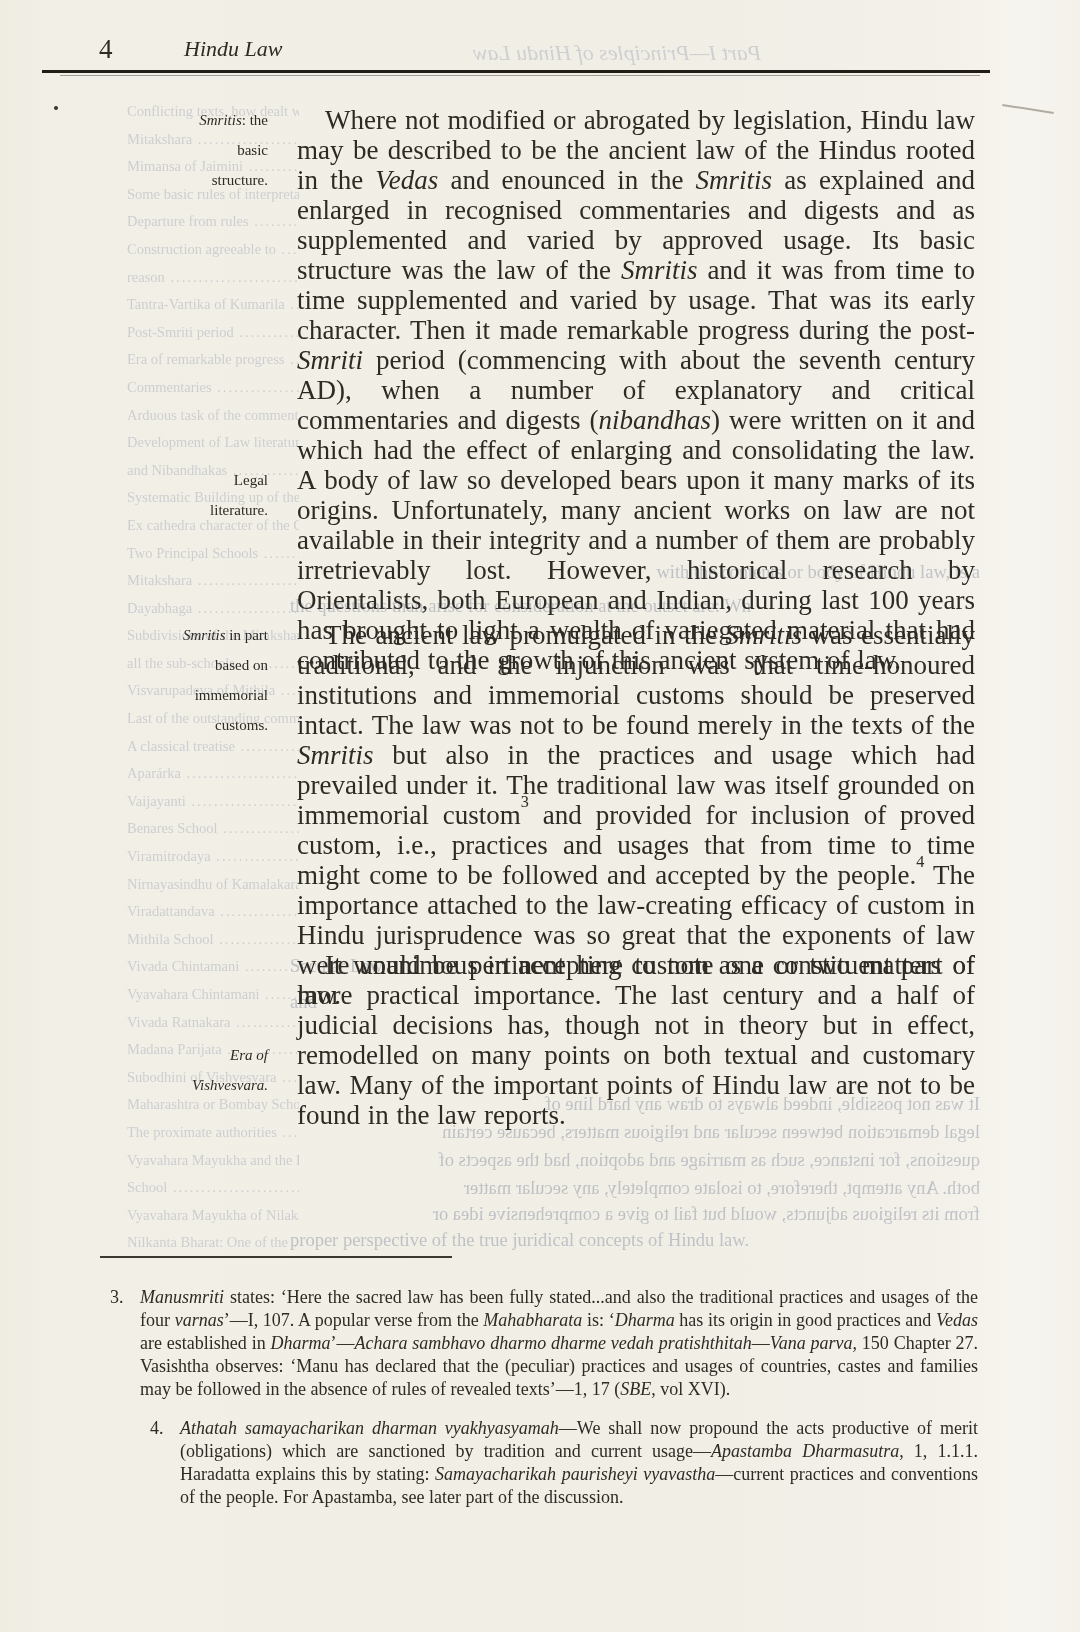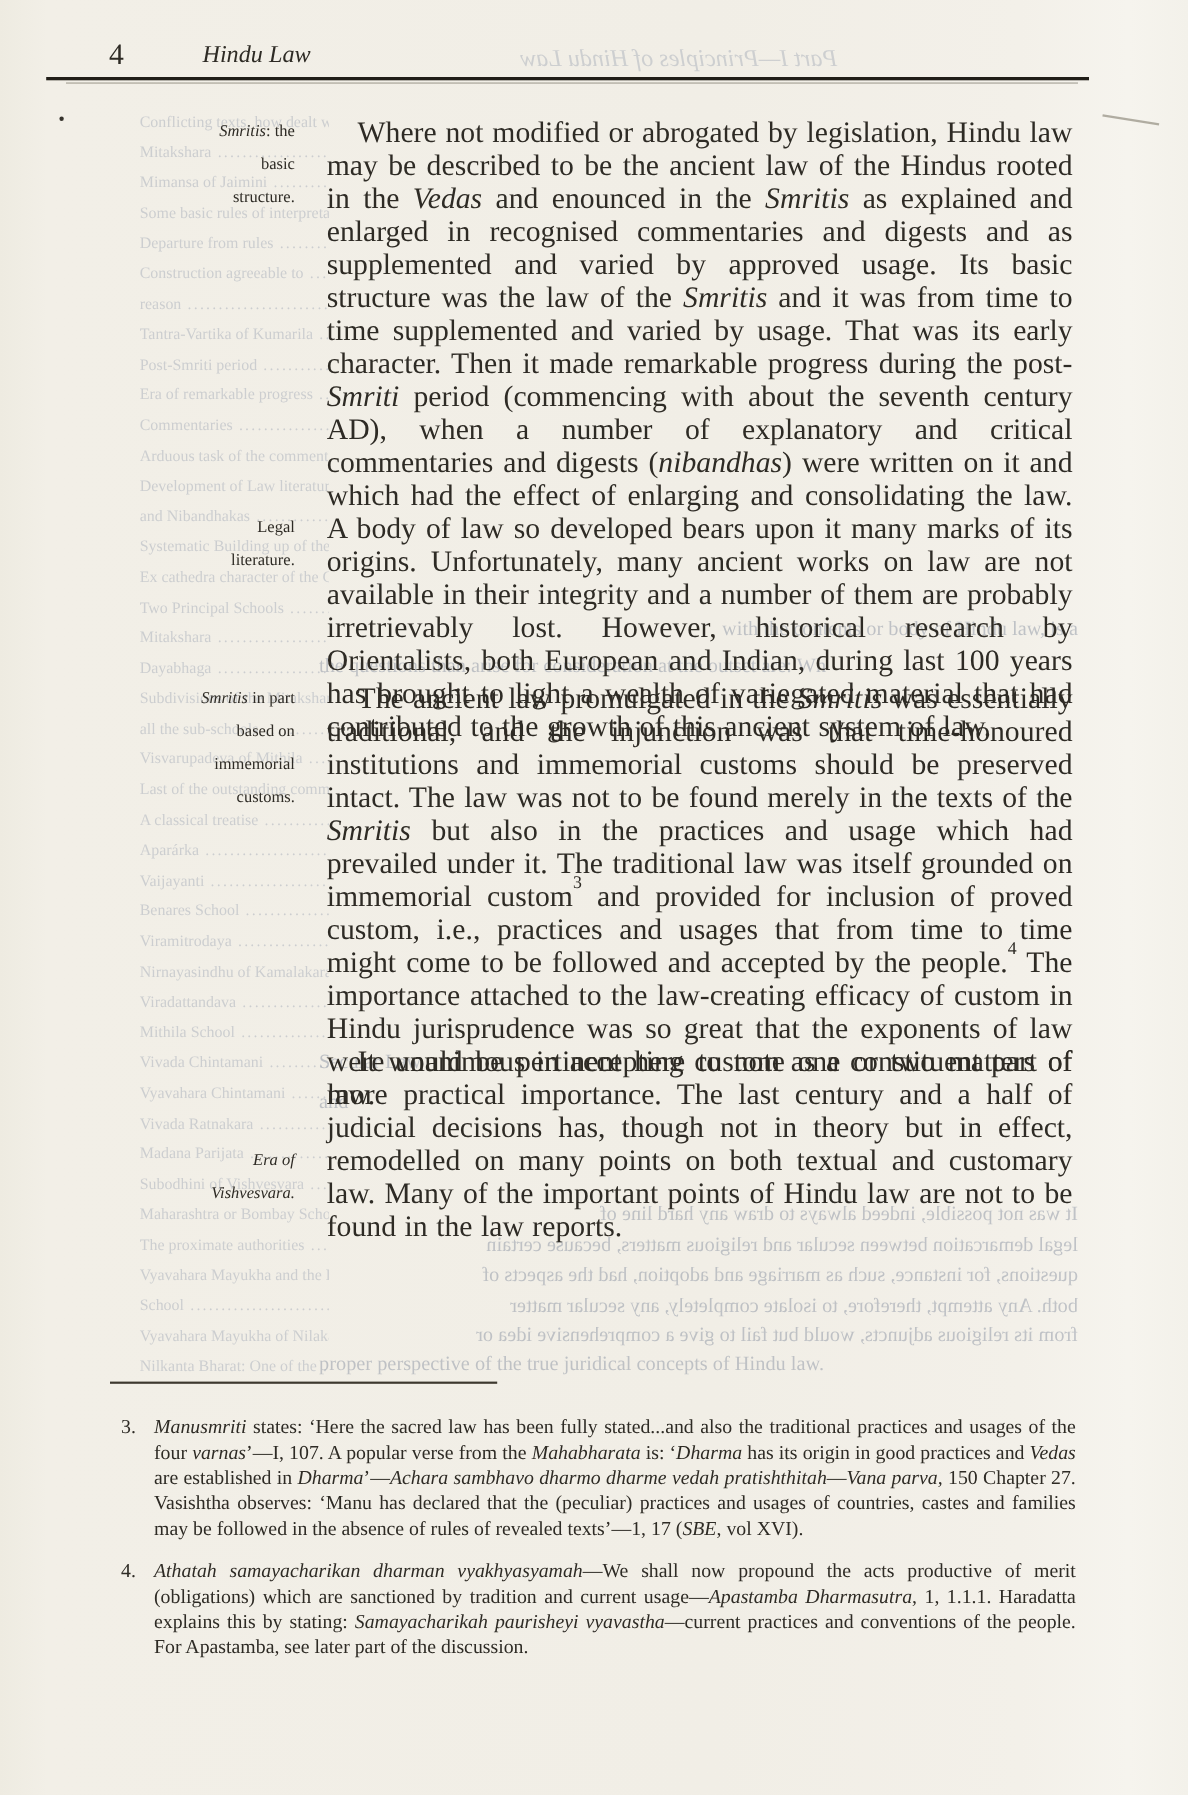--- a/index.html
+++ b/index.html
@@ -16,21 +16,21 @@
     text-align:justify;text-indent:28px;word-spacing:1px;}
   .p1{top:105px}.p2{top:620px}.p3{top:950px}
   em{font-style:italic;}
   sup{font-size:0.6em;line-height:0;position:relative;top:-0.45em;}
   .mnote{position:absolute;left:58px;width:210px;text-align:right;
     font-size:15px;line-height:30px;}
   .fnrule{position:absolute;left:100px;top:1256px;width:352px;height:2px;background:#3d392f;}
   .footnotes{position:absolute;left:110px;top:1286px;width:868px;
     font-size:18px;line-height:23px;text-align:justify;}
   .fn{padding-left:30px;}
-  .fn+.fn{margin-top:16px;}
+  .fn+.fn{margin-top:16px;margin-left:40px;}
   .fn .num{display:inline-block;width:30px;margin-left:-30px;text-indent:0;}
   
   .ghosts{position:absolute;inset:0;pointer-events:none;}
   .ghost-left{position:absolute;left:127px;top:98px;width:172px;font-size:14.5px;
     line-height:27.6px;color:#9aa2b1;opacity:.42;}
   .gline{white-space:nowrap;overflow:hidden;}
   .gline::after{content:" ..........................";letter-spacing:2px;}
   .ghost-b{position:absolute;left:290px;width:690px;font-size:18.5px;line-height:28px;
     color:#8d95a4;opacity:.5;white-space:nowrap;overflow:hidden;}
   .ghost-b.mir{transform:scaleX(-1);}

